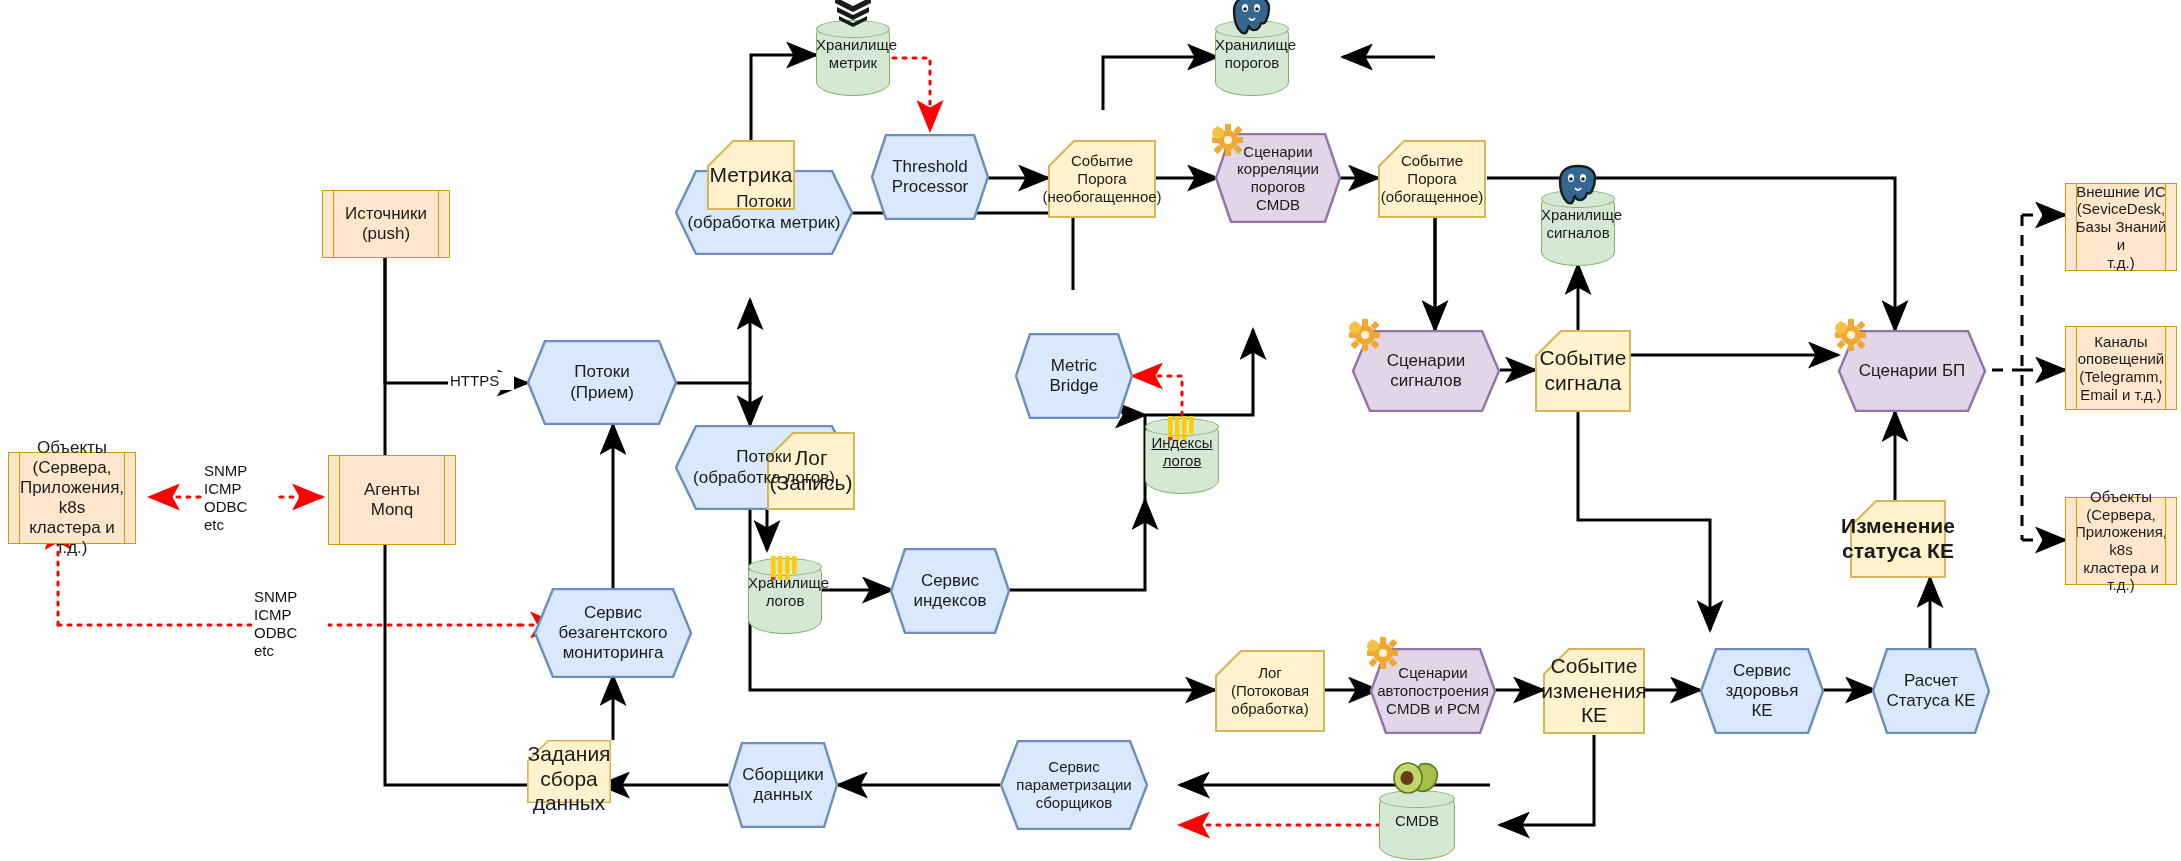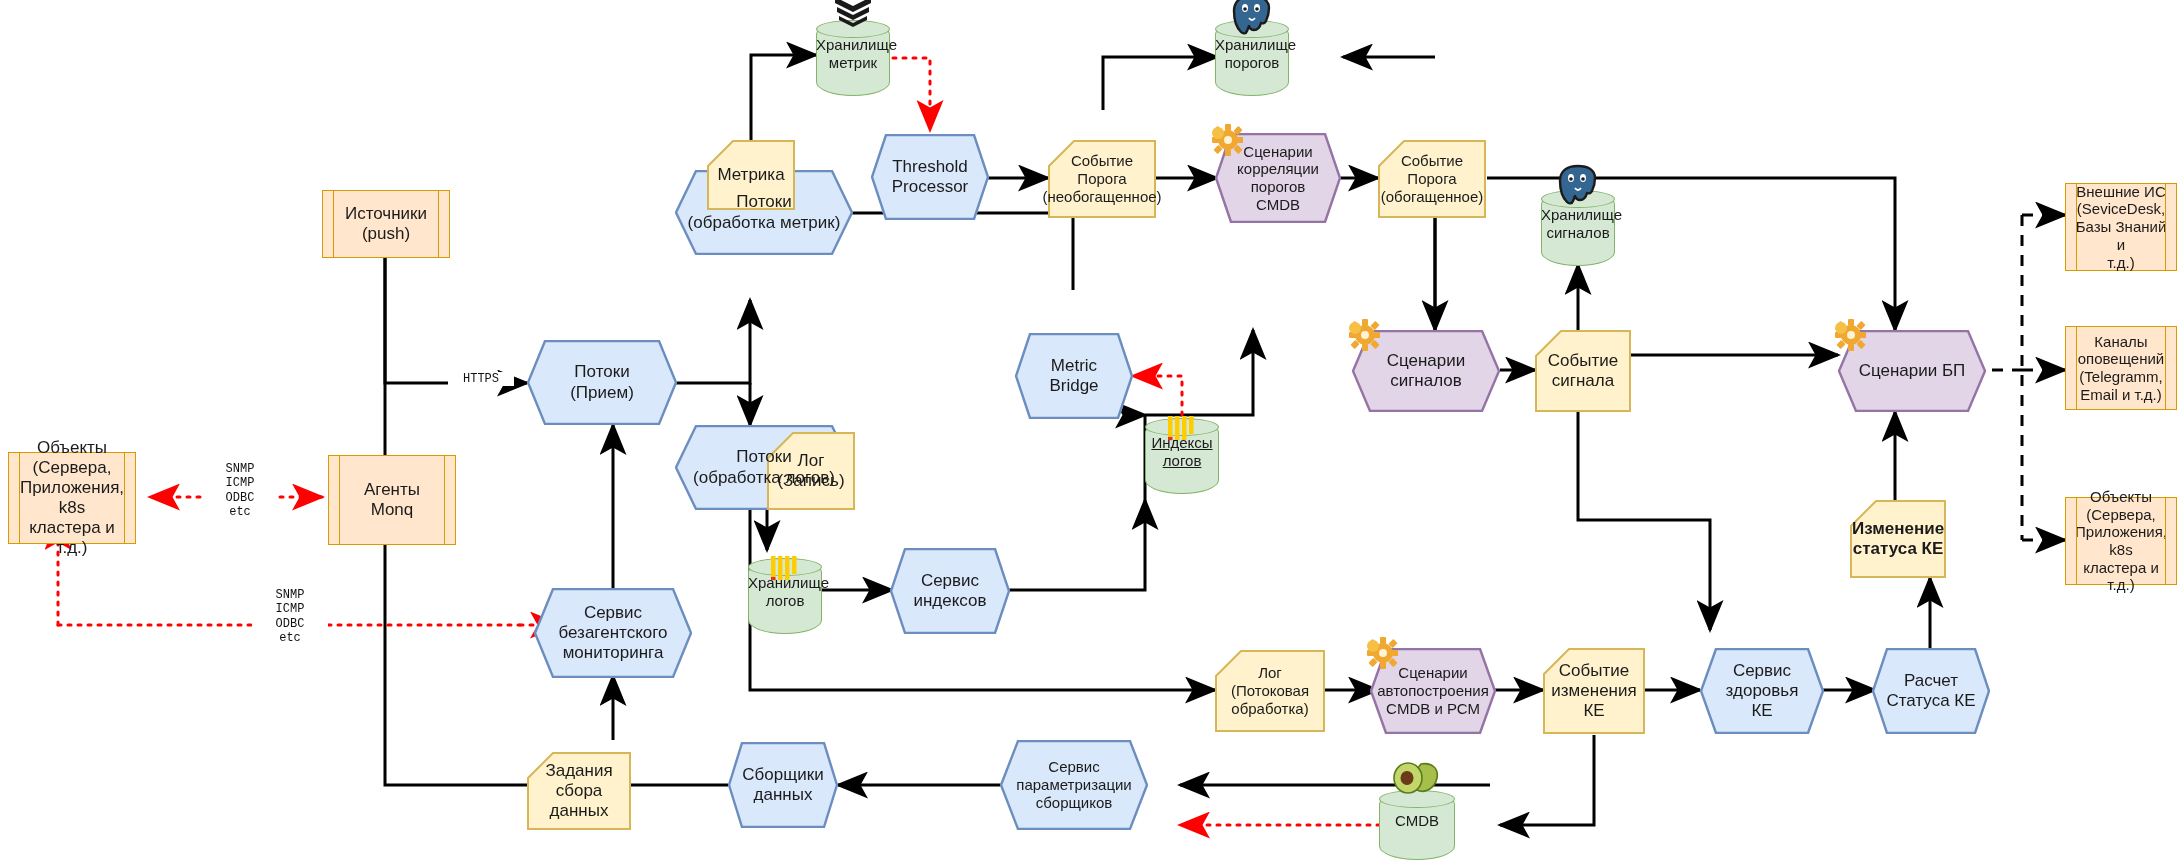--- a/index.html
+++ b/index.html
@@ -23,37 +23,37 @@
   .hex{font-size:17px;}
   .hex .hexbg{position:absolute;inset:0;z-index:0;}
   .hex .lbl{position:relative;z-index:1;}
   .hex.blue .hexbg{background:#dae8fc;
      clip-path:polygon(12% 0%,88% 0%,100% 50%,88% 100%,12% 100%,0% 50%);}
   .hex.purple .hexbg{background:#e1d5e7;
      clip-path:polygon(12% 0%,88% 0%,100% 50%,88% 100%,12% 100%,0% 50%);}
   .hex .hexline{position:absolute;inset:0;z-index:0;}
 
   
-  .card{font-size:17px;}
+  .card{font-size:21px;}
   .card .cardbg{position:absolute;inset:0;z-index:0;}
   .card .lbl{position:relative;z-index:1;}
 
   
   .cyl{font-size:15px;}
   .cyl .cylbody{position:absolute;left:0;right:0;top:8px;bottom:0;
       background:#d5e8d4;border:1.5px solid #82b366;border-radius:50% / 14px;z-index:0;}
   .cyl .cyltop{position:absolute;left:0;right:0;top:8px;height:16px;
       border:1.5px solid #82b366;border-radius:50%;background:#d5e8d4;z-index:1;}
   .cyl .lbl{position:relative;z-index:3;display:block;width:100%;}
   .cyl .dbicon{position:absolute;z-index:4;left:50%;transform:translateX(-50%);top:-18px;}
 
   .gear{position:absolute;z-index:5;width:34px;height:34px;}
 
-  .edgelabel{position:absolute;font-size:12px;color:#111;text-align:center;
-     line-height:1.2;white-space:pre-line;background:#ffffff;padding:0 2px;font-family:Liberation Mono, monospace;}
+  .edgelabel{position:absolute;font-size:15px;color:#111;
+     line-height:1.2;white-space:pre-line;background:#ffffff;padding:0 2px;}
 </style>
 </head>
 <body>
 
 <div id="canvas">
 
   <svg id="wires" viewBox="0 0 2181 861" xmlns="http://www.w3.org/2000/svg">
     <defs>
       <marker id="ar" markerWidth="11" markerHeight="9" refX="10" refY="4.5" orient="auto">
         <path d="M0,0 L11,4.5 L0,9 L2.5,4.5 Z" fill="#000"></path>
@@ -525,21 +525,21 @@
 Email  и т.д.)</span>
   </div>
 
   <div class="node box" style="left:2065px;top:497px;width:112px;height:88px;font-size:15px;">
     <span class="lbl">Объекты
 (Сервера,
 Приложения, k8s
 кластера и т.д.)</span>
   </div>
 
-  <div class="node card" style="left:527px;top:740px;width:104px;height:78px;margin-top:12px;">
+  <div class="node card" style="left:527px;top:740px;width:84px;height:78px;">
     <svg class="cardbg" viewBox="0 0 104 78" preserveAspectRatio="none">
       <path d="M26,1 L103,1 L103,77 L1,77 L1,26 Z" fill="#fff2cc" stroke="#d6b656" stroke-width="2"></path>
     </svg>
     <span class="lbl">Задания
 сбора данных</span>
   </div>
 
   <div class="node hex blue" style="left:728px;top:742px;width:110px;height:86px;">
     <span class="hexbg"></span>
     <svg class="hexline" viewBox="0 0 110 86" preserveAspectRatio="none">

